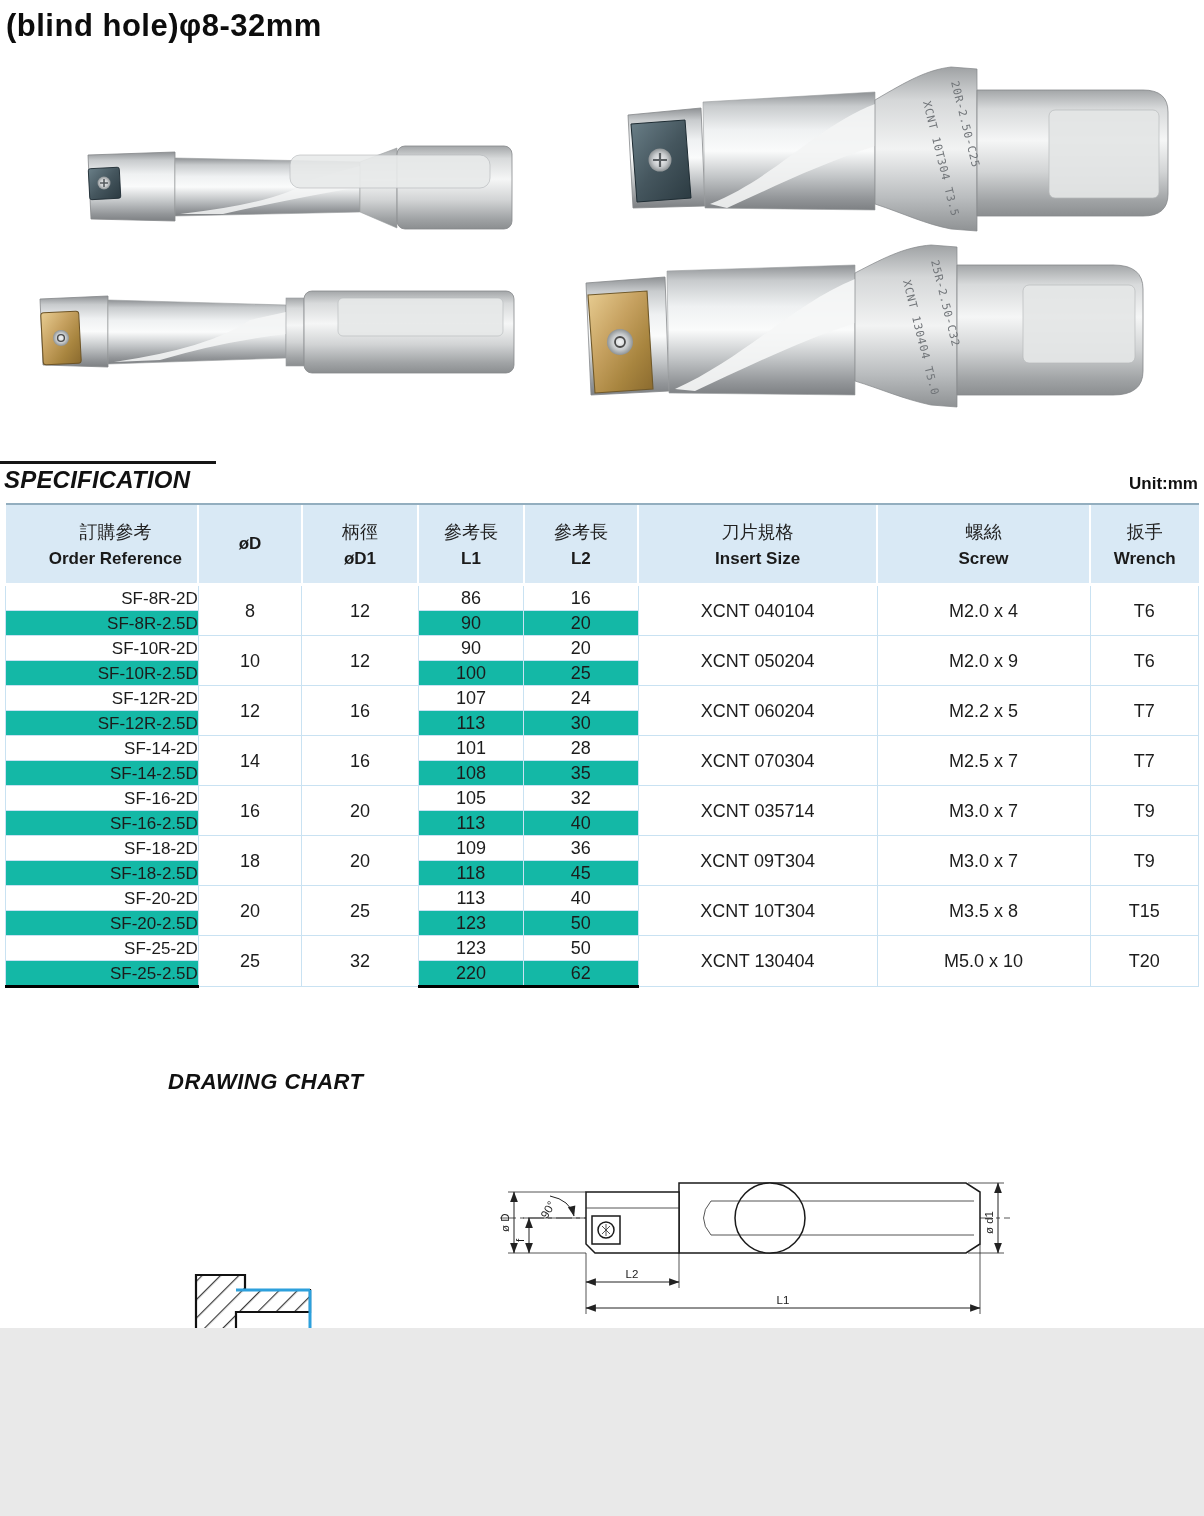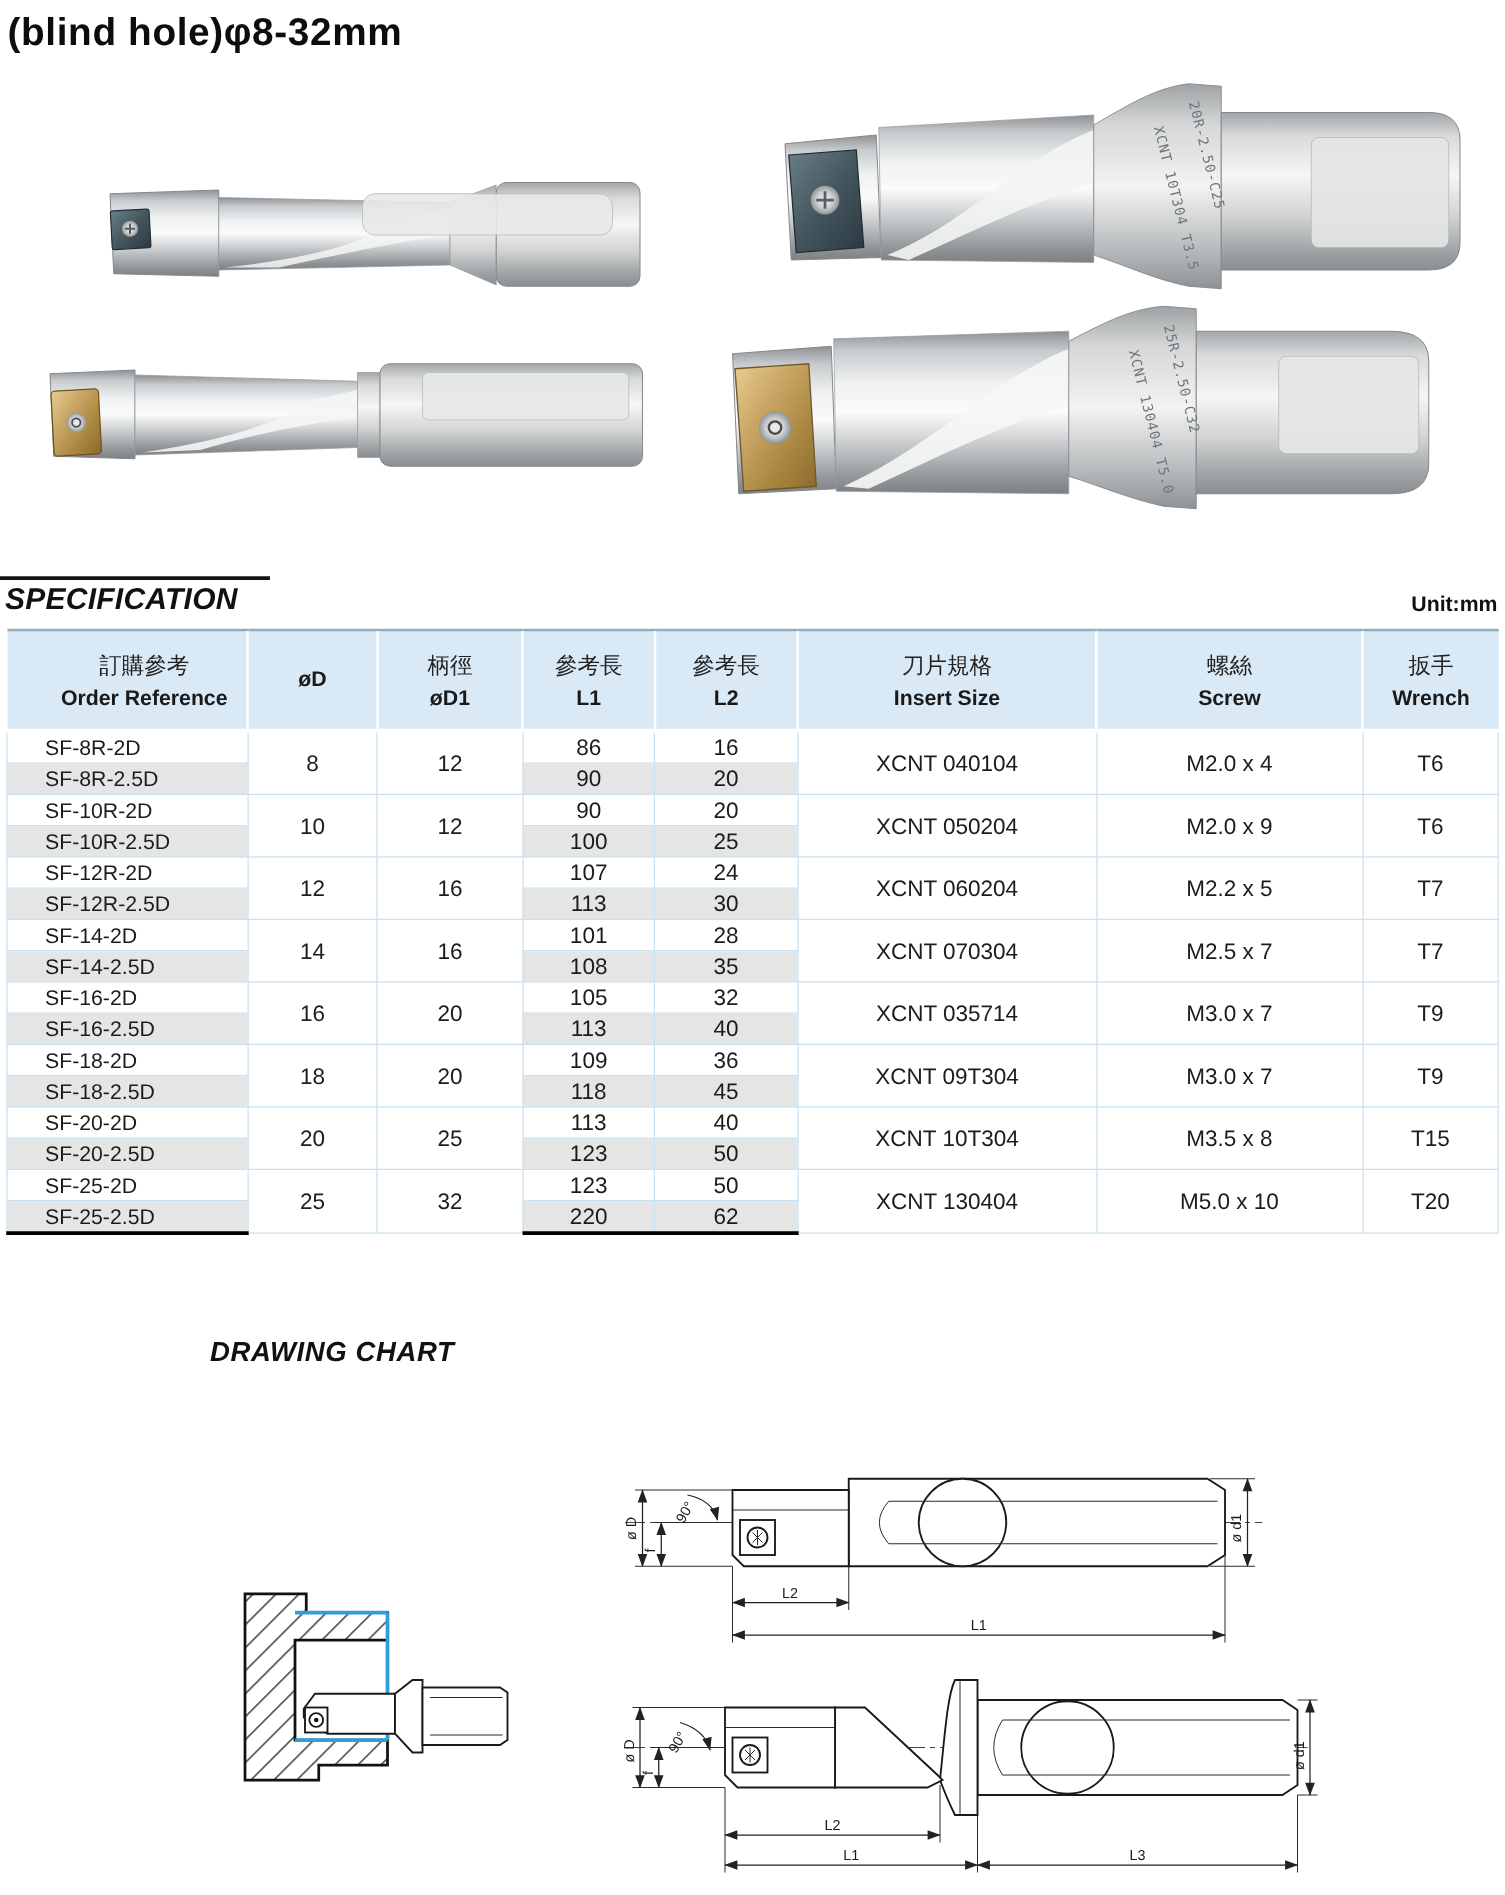--- a/index.html
+++ b/index.html
@@ -1,34 +1,34 @@
 <!DOCTYPE html>
 <html><head>
 <meta charset="utf-8">
 <style>
   html,body{margin:0;padding:0;background:#e9e9e9;}
-  .page{position:relative;width:1204px;height:1516px;background:#ffffff;margin:0 auto;
+  .page{position:relative;width:1204px;height:1328px;background:#ffffff;margin:0 auto;
         font-family:"Liberation Sans","DejaVu Sans",sans-serif;color:#111;overflow:hidden;}
   .abs{position:absolute;}
   .title{left:6px;top:8px;font-size:31px;font-weight:bold;letter-spacing:.5px;color:#0d0d0d;}
   .spec-rule{left:0;top:461px;width:216px;border-top:3px solid #161616;}
   .spec-heading{left:4px;top:466px;font-size:24px;font-weight:bold;font-style:italic;letter-spacing:.2px;}
   .unit{right:6px;top:474px;font-size:17px;font-weight:bold;}
   .draw-heading{left:168px;top:1069px;font-size:22px;font-weight:bold;font-style:italic;letter-spacing:.5px;}
 
   table.spec{left:5px;top:503px;position:absolute;width:1194px;border-collapse:collapse;table-layout:fixed;}
   table.spec th{background:#d9e9f5;height:78px;font-weight:normal;padding:0;
                 border-left:2px solid #ffffff;border-top:2px solid #93aebf;border-bottom:3px solid #ffffff;}
   table.spec th:first-child{border-left:none;padding-left:28px;}
   table.spec th .zh{display:block;font-size:18px;line-height:1.6;color:#222;}
   table.spec th .en{display:block;font-size:17px;font-weight:bold;line-height:1.4;color:#1a1a1a;}
   table.spec td{height:24px;padding:0;text-align:center;font-size:18px;color:#1c1c1c;
                 border:1px solid #c9e2f2;background:#ffffff;line-height:1;}
-  table.spec td.ref{text-align:left;padding-left:30px;font-size:17px;}
-  table.spec tr.row-alt td{background:#e5e5e5;}
+  table.spec td.ref{text-align:right;padding-left:30px;font-size:17px;}
+  table.spec tr.row-alt td{background:#14b8a6;}
   table.spec tr.row-alt td.merged, table.spec td.merged{background:#ffffff;}
   table.spec tbody tr:last-child td{border-bottom:3px solid #000000;}
 
   svg text.lbl{font-size:11.5px;fill:#1b1b1b;font-family:"Liberation Sans","DejaVu Sans",sans-serif;}
   svg text.eng{font-size:11px;fill:#707478;letter-spacing:.8px;font-family:"DejaVu Sans Mono",monospace;}
   .tline{stroke:#1a1a1a;stroke-width:1.5;fill:none;}
   .tfill{stroke:#1a1a1a;stroke-width:1.5;fill:#ffffff;}
   .thin{stroke:#2a2a2a;stroke-width:.8;fill:none;}
   .dim{stroke:#222;stroke-width:1;fill:none;}
   .cline{stroke:#444;stroke-width:.9;fill:none;stroke-dasharray:16 4 4 4;}

